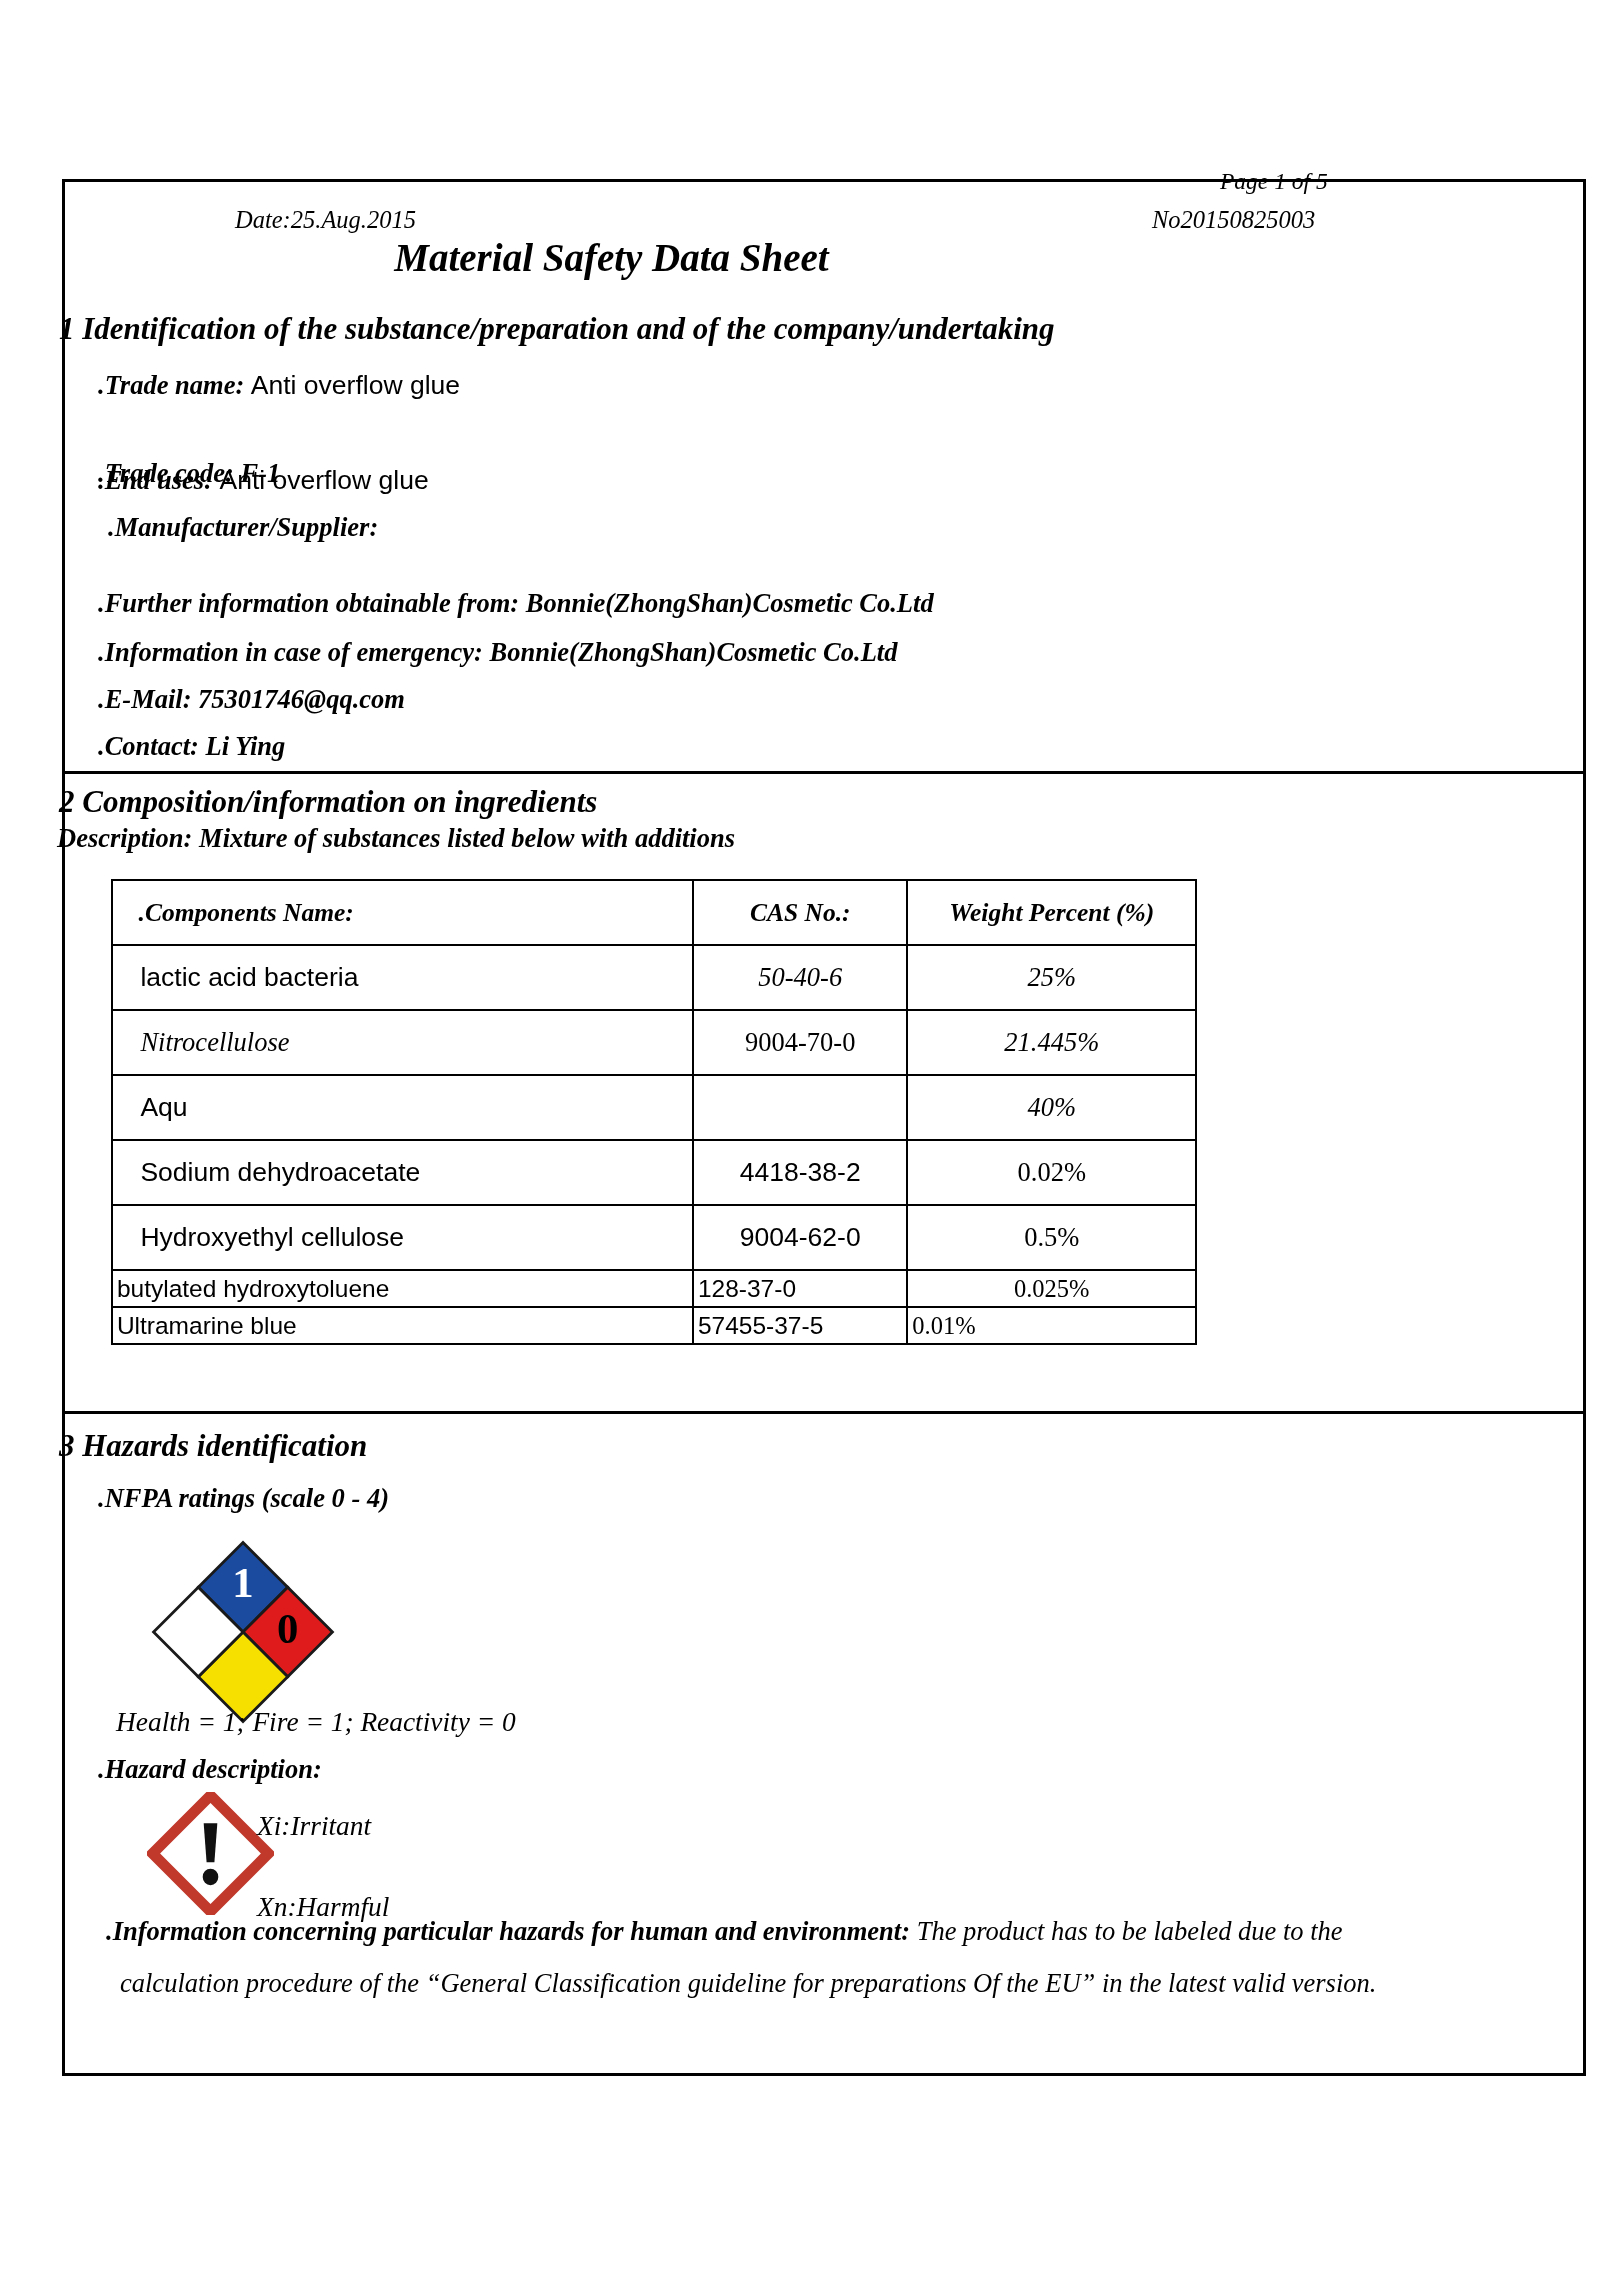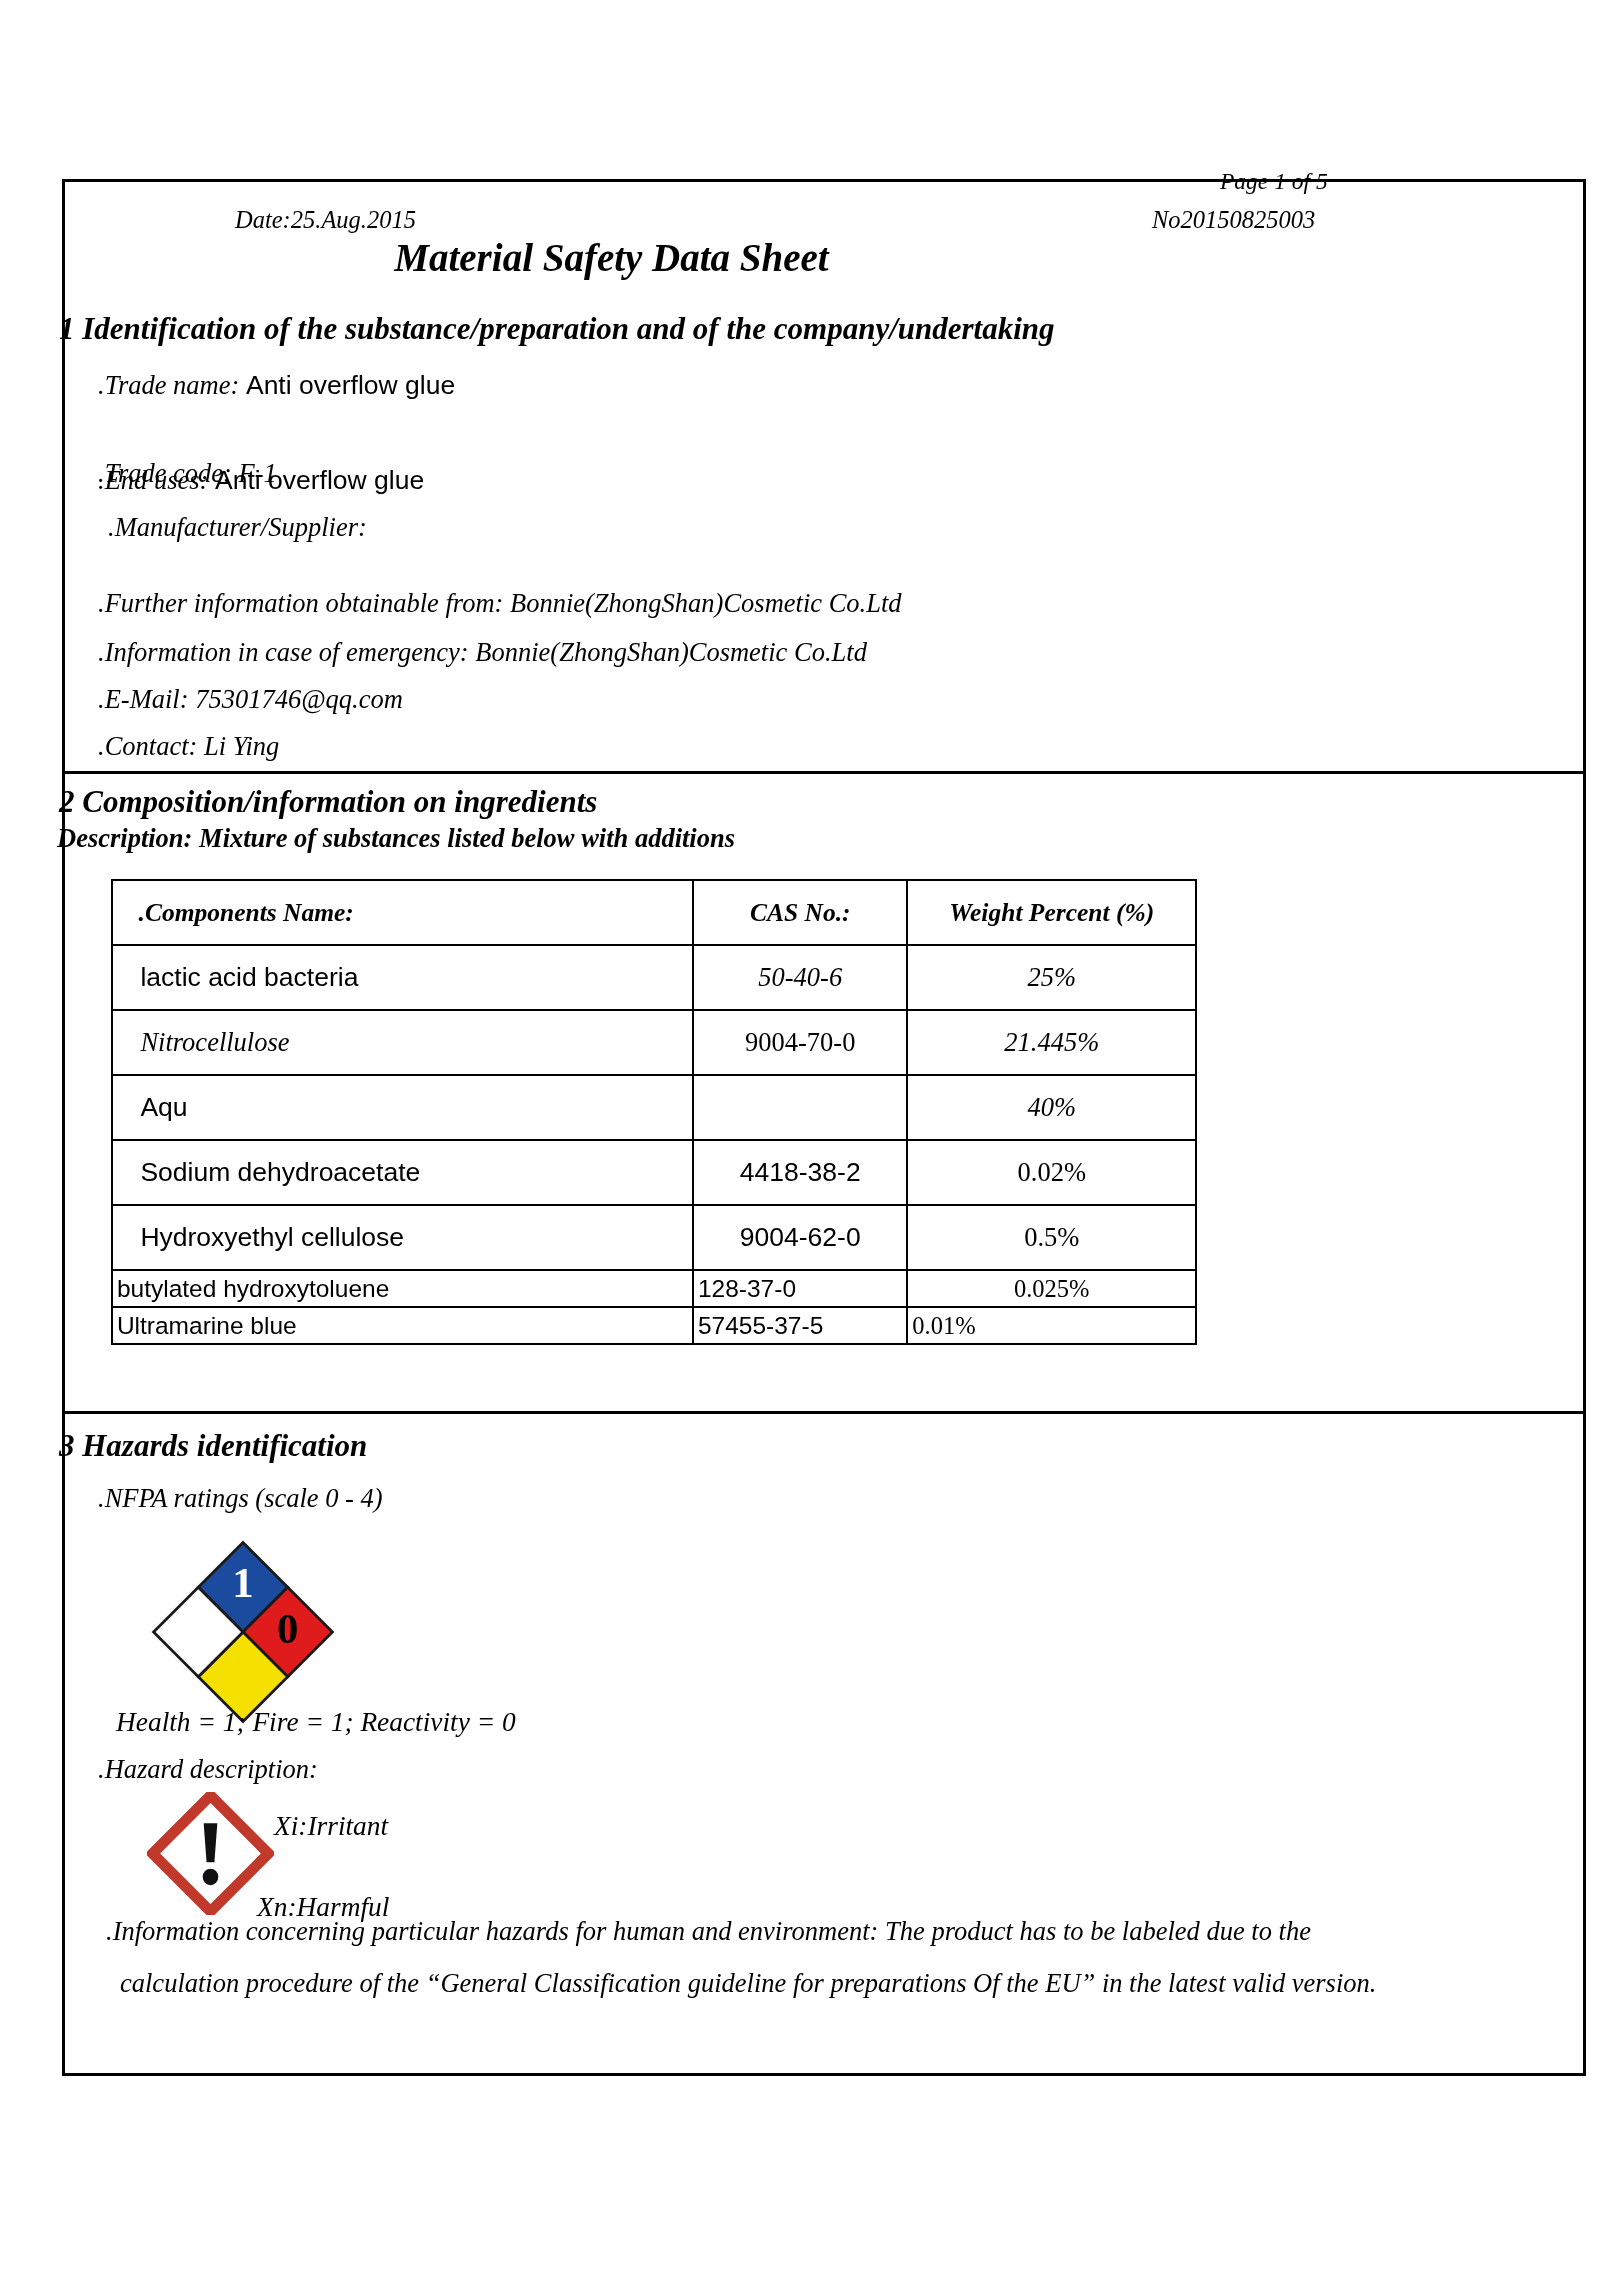--- a/index.html
+++ b/index.html
@@ -75,21 +75,21 @@
 
   
   .sec-heading {
     position: absolute;
     font-weight: bold;
     font-style: italic;
     font-size: 31px;
     white-space: nowrap;
   }
   .bi {                 
-    font-weight: normal;
+    font-weight: bold;
     font-style: italic;
   }
   .plain {              
     font-family: "Liberation Sans", "DejaVu Sans", sans-serif;
     font-weight: normal;
     font-style: normal;
   }
   .ital {               
     font-weight: normal;
     font-style: italic;
@@ -179,21 +179,21 @@
   #nfpa-ratings-text { left: 116px; top: 1707px; font-size: 27.4px; }
   #s3-hazard-desc-label { left: 98px; top: 1754px; }
 
   #ghs-pictogram {
     position: absolute;
     left: 147px;
     top: 1792px;
     width: 127px;
     height: 123px;
   }
-  #ghs-label-irritant { left: 274px; top: 1811px; font-size: 27.4px; }
+  #ghs-label-irritant { left: 257px; top: 1811px; font-size: 27.4px; }
   #ghs-label-harmful  { left: 257px; top: 1848px; font-size: 27.4px; margin-top: 44px; }
 
   #s3-info-line1 {
     position: absolute;
     left: 106px;
     top: 1916px;
     font-size: 26.5px;
     white-space: nowrap;
   }
   #s3-info-line2 {

